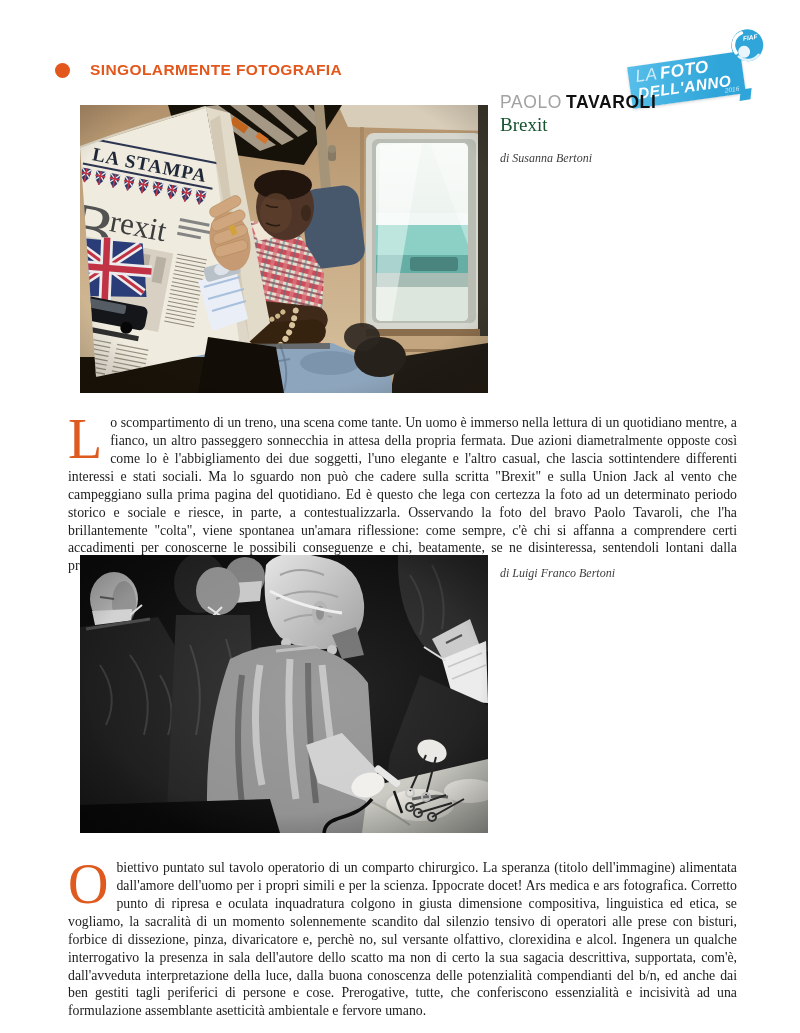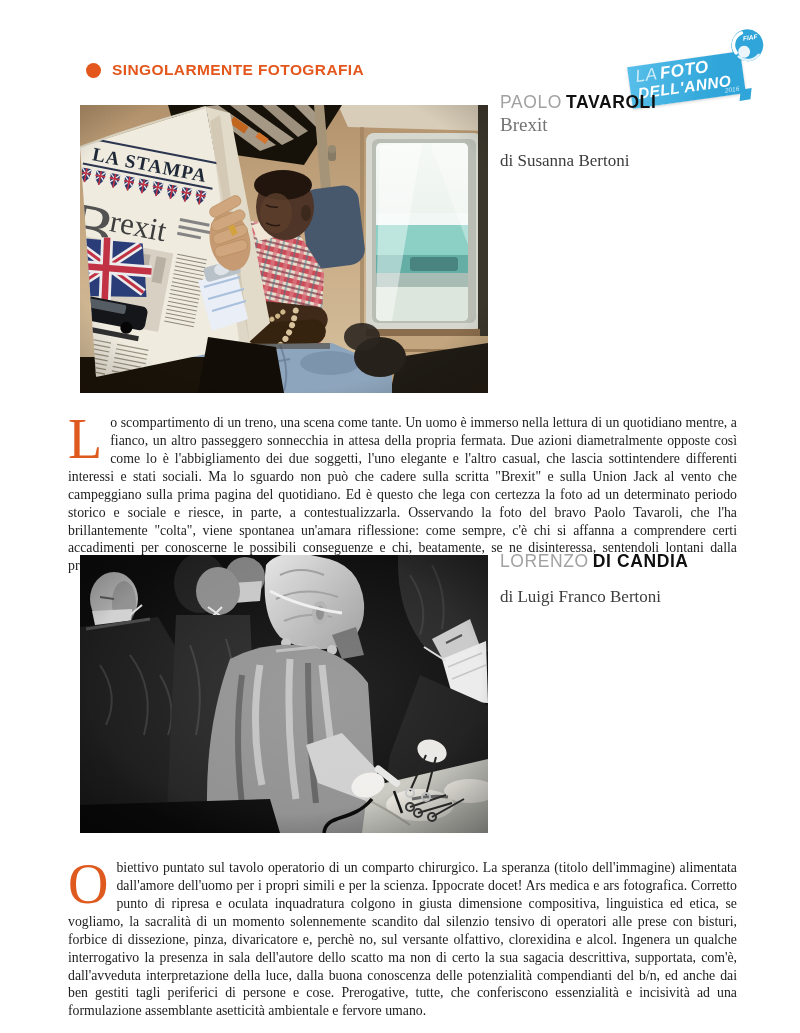--- a/index.html
+++ b/index.html
@@ -1,19 +1,19 @@
 <!DOCTYPE html>
 <html><head>
 <meta charset="utf-8">
 <style>
   html,body{margin:0;padding:0;background:#ffffff;}
   #page{position:relative;width:800px;height:1033px;background:#fff;overflow:hidden;font-family:"Liberation Serif",serif;}
 
   
-  .section-header{position:absolute;left:86px;top:61px;display:flex;align-items:center;gap:11px;}
+  .section-header{position:absolute;left:55px;top:61px;display:flex;align-items:center;gap:20px;}
   .dot{width:15px;height:15px;border-radius:50%;background:#e4571c;}
   .section-title{font-family:"Liberation Sans",sans-serif;font-weight:700;font-size:15.5px;color:#e4571c;letter-spacing:.4px;}
 
   
   .logo{position:absolute;left:629px;top:48px;width:130px;height:56px;transform:rotate(-8deg);}
   .logo-band{position:absolute;left:0;top:10px;width:114px;height:42px;background:linear-gradient(105deg,#58bfea 0%,#2fa5d9 75%);box-shadow:0 1px 3px rgba(0,0,0,.18);padding:2px 0 0 7px;box-sizing:border-box;}
   .logo-l1,.logo-l2{font-family:"Liberation Sans",sans-serif;font-style:italic;font-weight:700;color:#fff;letter-spacing:.5px;white-space:nowrap;}
   .logo-l1{font-size:17px;line-height:18px;}
   .logo-l1 .lw1{color:rgba(255,255,255,.72);margin-right:3px;font-weight:400;}
   .logo-l2{font-size:15.5px;line-height:16px;}
@@ -27,22 +27,22 @@
   #photo2{left:80px;top:555px;width:408px;height:278px;}
   svg.ph{display:block;width:100%;height:100%;}
 
   
   .credit{position:absolute;left:500px;font-family:"Liberation Serif",serif;}
   #credit1{top:92px;}
   #credit2{top:551px;}
   .author{font-family:"Liberation Sans",sans-serif;font-size:17.5px;letter-spacing:.6px;white-space:nowrap;}
   .author .afirst{color:#a2a2a2;font-weight:400;}
   .author .alast{color:#101010;font-weight:700;margin-left:4px;}
-  .ctitle{font-size:19px;color:#737373;margin-top:1px;}
-  .cby{font-size:17px;color:#3d3d3d;margin-top:15px;}
+  .ctitle{font-size:19px;color:#14532d;margin-top:1px;}
+  .cby{font-size:12px;color:#3d3d3d;margin-top:15px;font-style:italic;}
 
   
   .par{position:absolute;left:68px;width:669px;text-align:justify;font-size:13.8px;line-height:17.95px;color:#1c1c1c;}
   #par1{top:400px;}
   #par2{top:845px;}
   .dropcap{float:left;font-size:56px;line-height:45px;color:#de5a1e;margin:3px 8px 0 0;}
 </style>
 </head>
 <body>
 
@@ -263,23 +263,20 @@
     </div>
     <div class="ctitle">Brexit</div>
     <div class="cby">di Susanna Bertoni</div>
   </div>
 
   <p class="par" id="par1">
     <span class="dropcap">L</span><span>o scompartimento di un treno, una scena come tante. Un uomo è immerso nella lettura di un quotidiano mentre, a fianco, un altro passeggero sonnecchia in attesa della propria fermata. Due azioni diametralmente opposte così come lo è l'abbigliamento dei due soggetti, l'uno elegante e l'altro casual, che lascia sottintendere differenti interessi e stati sociali. Ma lo sguardo non può che cadere sulla scritta "Brexit" e sulla Union Jack al vento che campeggiano sulla prima pagina del quotidiano. Ed è questo che lega con certezza la foto ad un determinato periodo storico e sociale e riesce, in parte, a contestualizzarla. Osservando la foto del bravo Paolo Tavaroli, che l'ha brillantemente "colta", viene spontanea un'amara riflessione: come sempre, c'è chi si affanna a comprendere certi accadimenti per conoscerne le possibili conseguenze e chi, beatamente, se ne disinteressa, sentendoli lontani dalla propria esistenza, a torto o a ragione. Tutto scorre...</span>
   </p>
 
   <div class="credit" id="credit2">
-    <div class="author">
-      <span class="afirst">LORENZO</span><span class="alast">DI CANDIA</span>
-    </div>
     <div class="cby">di Luigi Franco Bertoni</div>
   </div>
 
   <div class="photo" id="photo2">
     <svg class="ph" viewBox="0 0 408 278" preserveAspectRatio="none">
       <defs>
         <radialGradient id="p2light" cx="0.6" cy="0.5" r="0.6">
           <stop offset="0" stop-color="rgba(255,255,255,0.10)"></stop>
             <stop offset="1" stop-color="rgba(255,255,255,0)"></stop>
         </radialGradient>

